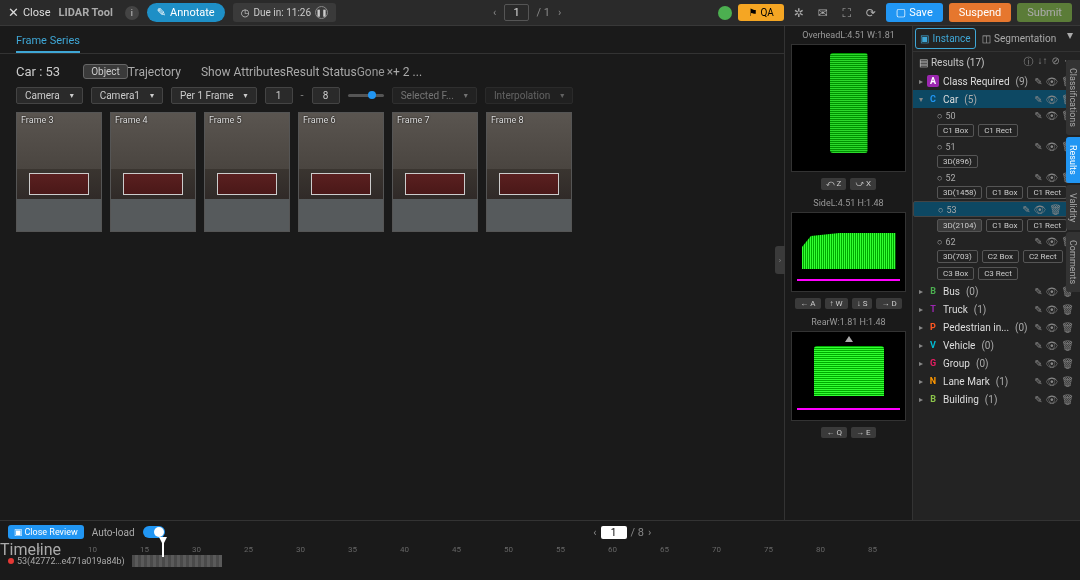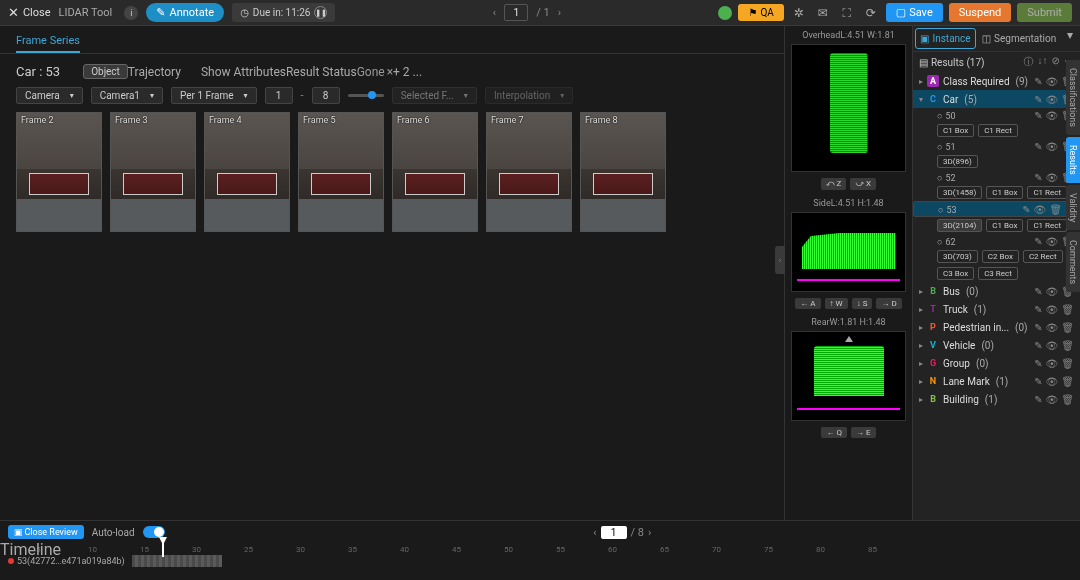--- a/index.html
+++ b/index.html
@@ -1,20 +1,20 @@
 <!DOCTYPE html>
 <html><head>
 <meta charset="utf-8">
 <style>
 * { margin:0; padding:0; box-sizing:border-box; font-family:-apple-system,BlinkMacSystemFont,"Segoe UI",Roboto,sans-serif; }
 body { background:#1a1a1a; color:#c8c8c8; width:1080px; height:580px; overflow:hidden; font-size:11px; }
 .topbar { height:26px; background:#2a2a2a; display:flex; align-items:center; padding:0 8px; gap:8px; border-bottom:1px solid #383838; }
 .close-btn { display:flex; align-items:center; gap:4px; color:#ddd; cursor:pointer; }
 .x-icon { font-size:13px; }
-.tool-name { color:#aaa; font-size:11px; }
+.tool-name { color:#aaa; font-size:11px;font-weight:bold; }
 .i-badge { width:14px; height:14px; border-radius:50%; background:#444; display:flex; align-items:center; justify-content:center; font-size:9px; color:#ccc; margin-left:4px; }
 .annotate-btn { background:#1e8fc6; color:#fff; padding:3px 10px; border-radius:12px; display:flex; align-items:center; gap:4px; font-size:11px; }
 .due-chip { background:#3a3a3a; padding:3px 8px; border-radius:3px; display:flex; align-items:center; gap:4px; color:#ccc; font-size:10px; }
 .pause-circle { width:13px; height:13px; border:1px solid #888; border-radius:50%; display:flex; align-items:center; justify-content:center; font-size:7px; }
 .pager { display:flex; align-items:center; gap:8px; margin:0 auto; color:#888; }
 .pager-box { border:1px solid #555; padding:1px 8px; border-radius:2px; color:#ddd; }
 .right-icons { display:flex; align-items:center; gap:6px; }
 .status-dot { width:14px; height:14px; border-radius:50%; background:#4caf50; }
 .qa-btn { background:#f5a623; color:#000; padding:3px 10px; border-radius:3px; font-size:10px; display:flex; align-items:center; gap:3px; }
 .top-icon { width:18px; height:18px; color:#aaa; display:flex; align-items:center; justify-content:center; font-size:12px; cursor:pointer; }
@@ -171,29 +171,20 @@
       <div class="num-in">8</div>
       <div class="slider">
           <div class="slider-knob"></div>
         </div>
       <div class="sel sel-disabled">Selected F...</div>
       <div class="sel sel-disabled" style="opacity:.4">Interpolation</div>
     </div>
     <div class="frames-grid" id="frames-grid">
         <div class="frame-thumb">
           <div class="thumb-top">
-            <span class="thumb-label">Frame 2</span>
-          </div>
-          <div class="thumb-mid">
-            <div class="car-box"></div>
-          </div>
-          <div class="thumb-bot"></div>
-        </div>
-        <div class="frame-thumb">
-          <div class="thumb-top">
             <span class="thumb-label">Frame 3</span>
           </div>
           <div class="thumb-mid">
             <div class="car-box"></div>
           </div>
           <div class="thumb-bot"></div>
         </div>
         <div class="frame-thumb">
           <div class="thumb-top">
             <span class="thumb-label">Frame 4</span>

